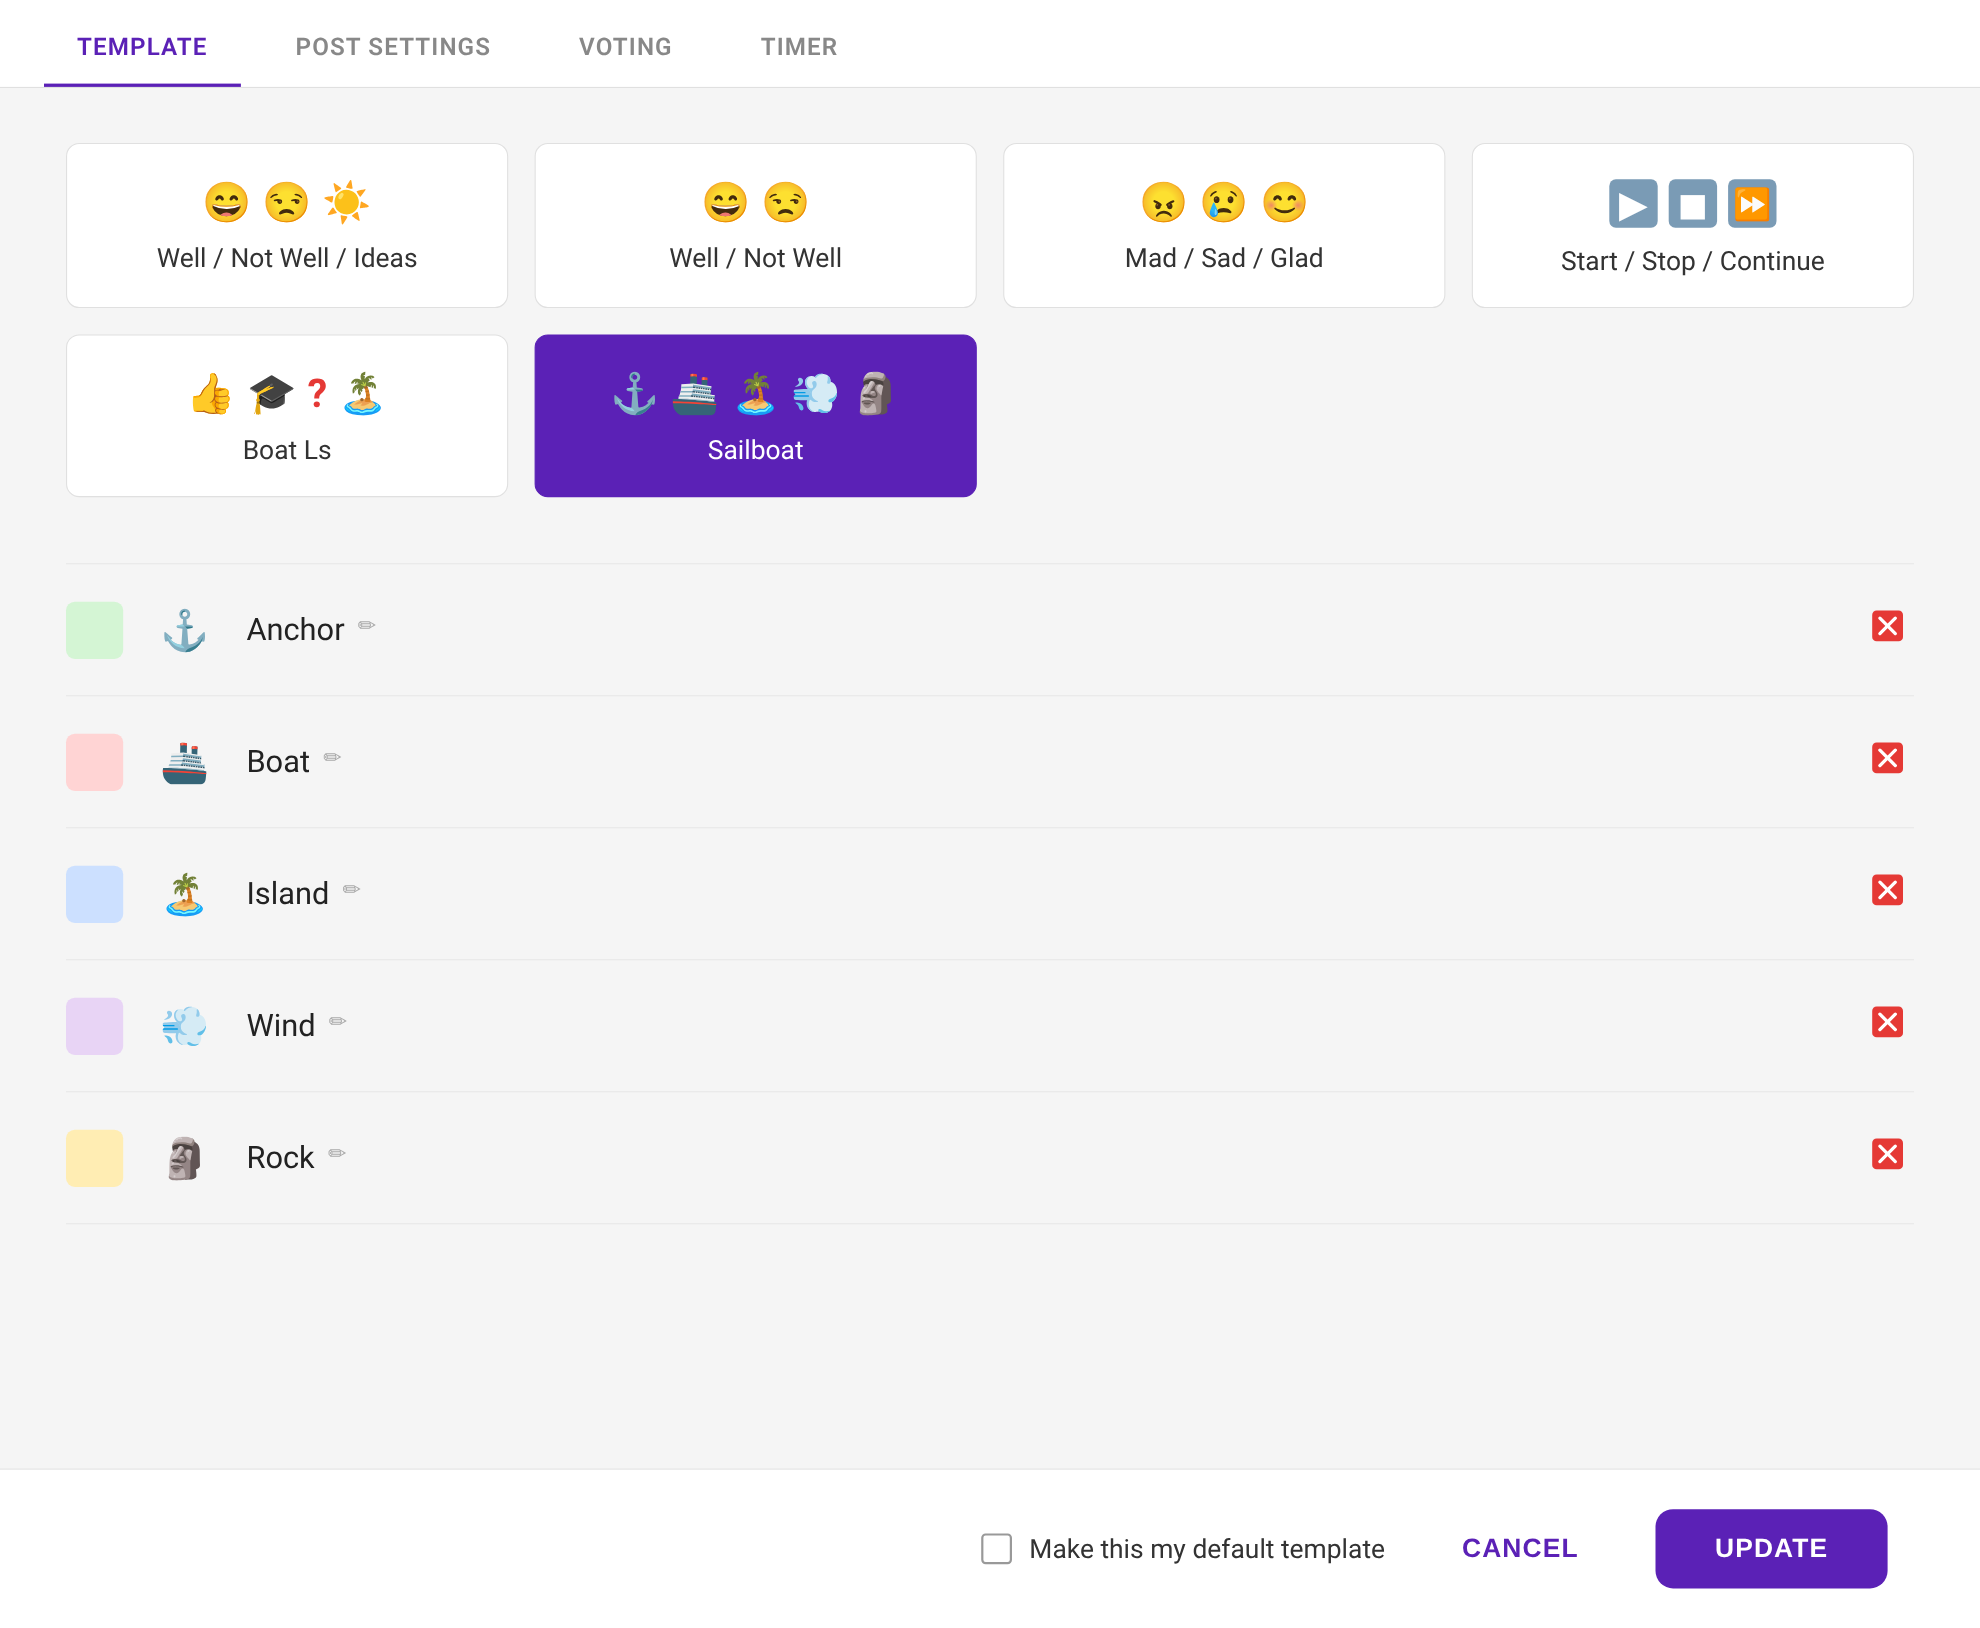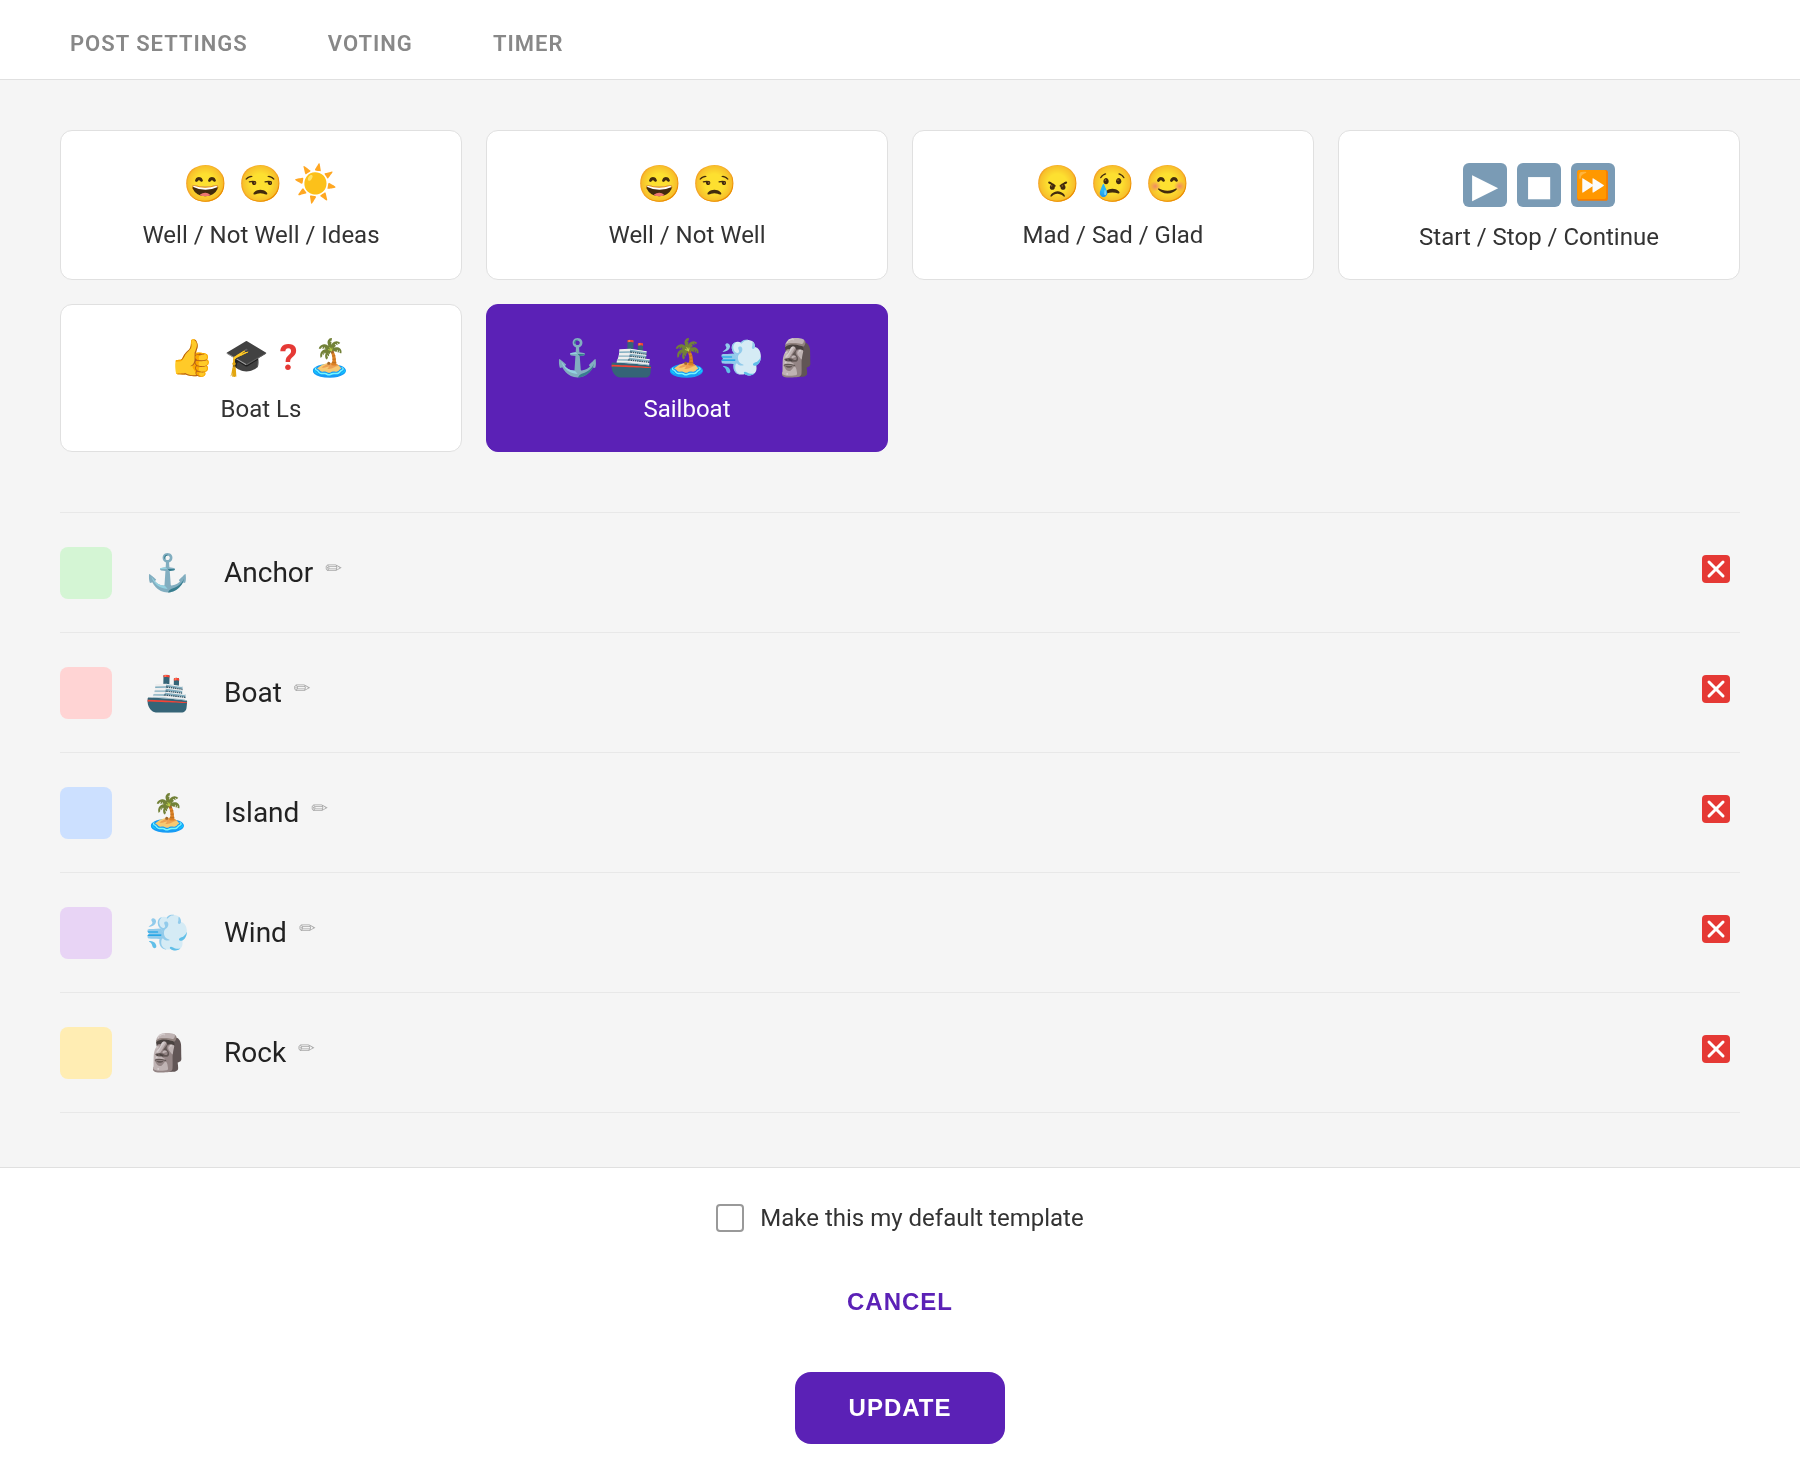--- a/index.html
+++ b/index.html
@@ -158,21 +158,20 @@
 
     
     .footer {
       background: #fff;
       border-top: 1px solid #e0e0e0;
       padding: 36px 84px;
       display: flex;
       align-items: center;
       justify-content: flex-end;
       gap: 40px;
-      flex-direction: column;
     }
     .default-checkbox-area {
       display: flex;
       align-items: center;
       gap: 16px;
     }
     .default-checkbox {
       width: 28px;
       height: 28px;
       border: 2px solid #999;
@@ -206,20 +205,21 @@
       letter-spacing: 1px;
       padding: 22px 54px;
       cursor: pointer;
       text-transform: uppercase;
     }
   </style>
 </head>
 <body>
 
 <div class="tabs-bar">
+  <div class="tab active">TEMPLATE</div>
   <div class="tab">POST SETTINGS</div>
   <div class="tab">VOTING</div>
   <div class="tab">TIMER</div>
 </div>
 
 <div class="main">
 
 
   <div class="template-grid">
 

